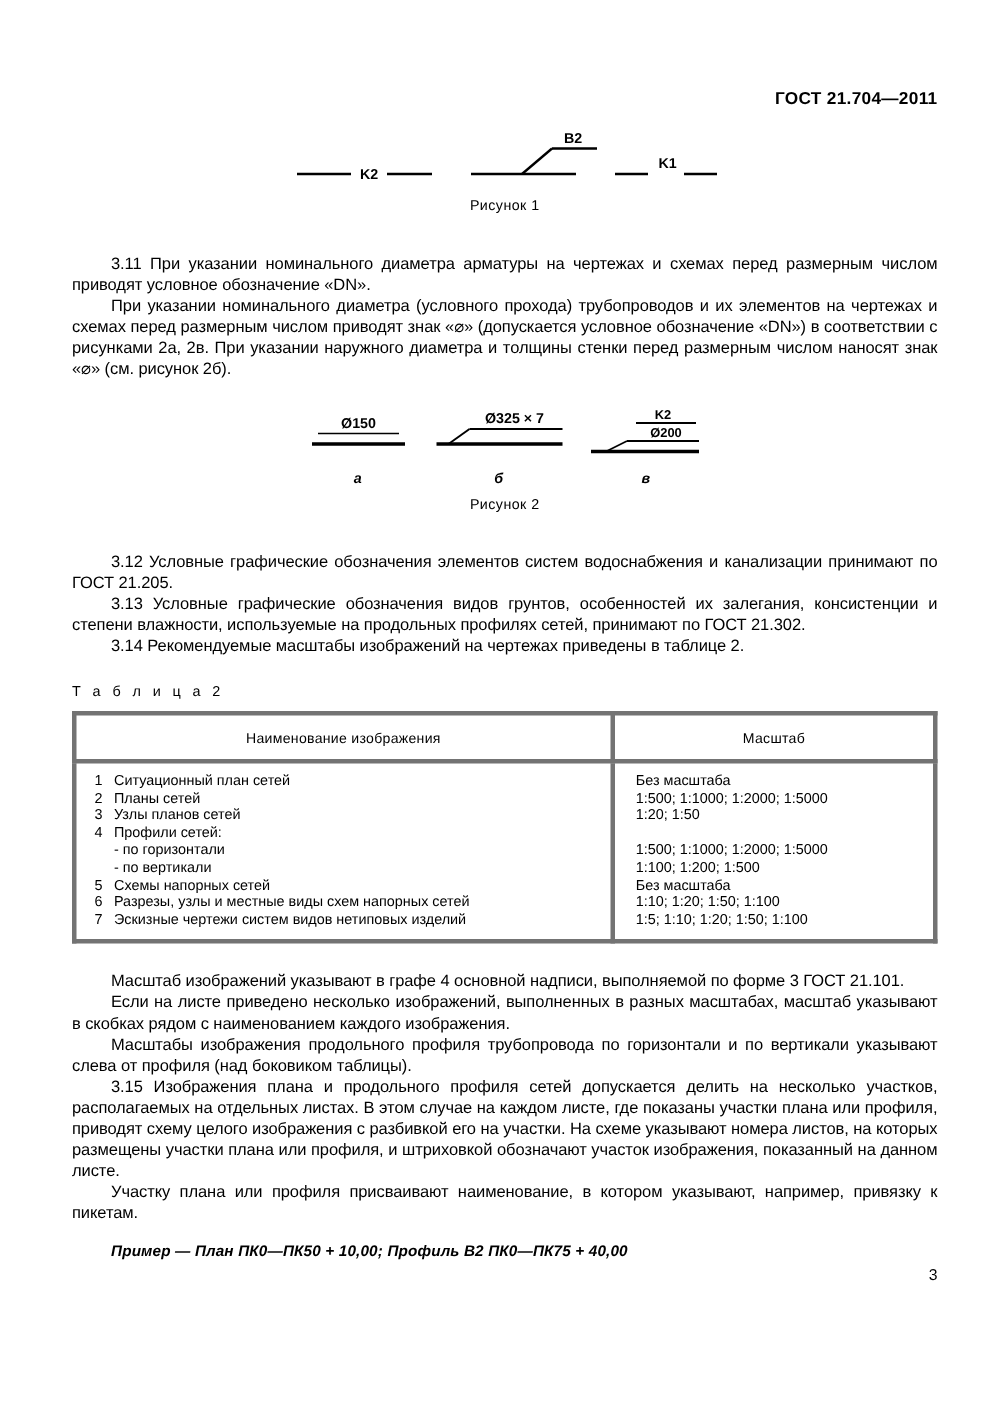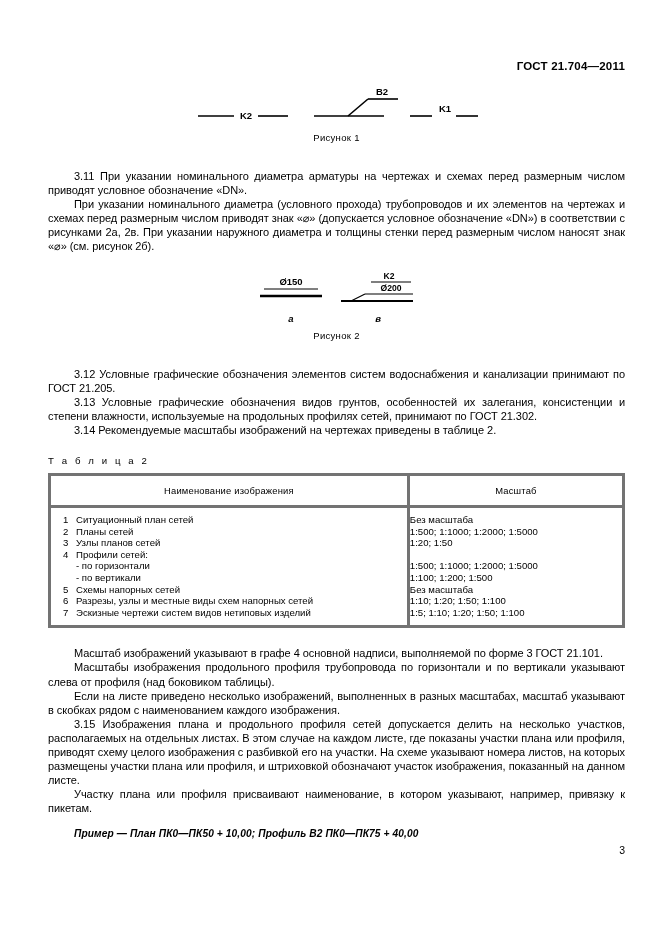--- a/index.html
+++ b/index.html
@@ -104,21 +104,21 @@
     text-align: center;
     letter-spacing: 0.2px;
   }
   table.t2 td {
     font-size: 9.6px;
     vertical-align: top;
     padding: 6px 0 7px 0;
     margin-left: 28px;
   }
   table.t2 td.c1 { padding-left: 12px; }
-  table.t2 td.c2 { padding-left: 0; }
+  table.t2 td.c2 { padding-left: 14px; }
   .rowline {
     display: block;
     height: 11.6px;
     line-height: 11.6px;
     white-space: pre;
   }
   .rowline.blank { color: transparent; }
   .num { display: inline-block; width: 13px; }
   .sub { display: inline-block; width: 13px; }
   
@@ -179,20 +179,29 @@
 
         <div class="unit">
           <svg width="70" height="34" viewBox="0 0 70 34">
             <text x="35" y="13" font-family="Liberation Sans, sans-serif" font-size="9.5" font-weight="bold" text-anchor="middle">Ø150</text>
             <line x1="8" y1="17" x2="62" y2="17" stroke="#000" stroke-width="1"></line>
             <line x1="4" y1="24" x2="66" y2="24" stroke="#000" stroke-width="2.4"></line>
           </svg>
           <div class="sublabel">а</div>
         </div>
 
+        <div class="unit">
+          <svg width="92" height="34" viewBox="0 0 92 34">
+            <text x="56" y="10" font-family="Liberation Sans, sans-serif" font-size="9.5" font-weight="bold" text-anchor="middle">Ø325 × 7</text>
+            <line x1="26" y1="14" x2="88" y2="14" stroke="#000" stroke-width="1.3"></line>
+            <line x1="26" y1="14" x2="12" y2="24" stroke="#000" stroke-width="1.3"></line>
+            <line x1="4" y1="24" x2="88" y2="24" stroke="#000" stroke-width="2.4"></line>
+          </svg>
+          <div class="sublabel">б</div>
+        </div>
 
         <div class="unit">
           <svg width="78" height="34" viewBox="0 0 78 34">
             <text x="50" y="7" font-family="Liberation Sans, sans-serif" font-size="8.6" font-weight="bold" text-anchor="middle">K2</text>
             <line x1="32" y1="10" x2="72" y2="10" stroke="#000" stroke-width="1.2"></line>
             <text x="52" y="19" font-family="Liberation Sans, sans-serif" font-size="8.6" font-weight="bold" text-anchor="middle">Ø200</text>
             <line x1="26" y1="22" x2="74" y2="22" stroke="#000" stroke-width="1.2"></line>
             <line x1="26" y1="22" x2="12" y2="29" stroke="#000" stroke-width="1.2"></line>
             <line x1="2" y1="29" x2="74" y2="29" stroke="#000" stroke-width="2.2"></line>
           </svg>
@@ -244,22 +253,22 @@
             <span class="rowline">1:10; 1:20; 1:50; 1:100</span>
             <span class="rowline">1:5; 1:10; 1:20; 1:50; 1:100</span>
           </td>
         </tr>
       </tbody>
     </table>
 
     <div class="gap-md"></div>
 
     <p class="body just-spread">Масштаб изображений указывают в графе 4 основной надписи, выполняемой по форме 3 ГОСТ 21.101.</p>
+    <p class="body just-spread">Если на листе приведено несколько изображений, выполненных в разных масштабах, масштаб указывают в скобках рядом с наименованием каждого изображения.</p>
     <p class="body just-spread">Масштабы изображения продольного профиля трубопровода по горизонтали и по вертикали указывают слева от профиля (над боковиком таблицы).</p>
-    <p class="body just-spread">Если на листе приведено несколько изображений, выполненных в разных масштабах, масштаб указывают в скобках рядом с наименованием каждого изображения.</p>
     <p class="body just-spread">3.15  Изображения плана и продольного профиля сетей допускается делить на несколько участков, располагаемых на отдельных листах. В этом случае на каждом листе, где показаны участки плана или профиля, приводят схему целого изображения с разбивкой его на участки. На схеме указывают номера листов, на которых размещены участки плана или профиля, и штриховкой обозначают участок изображения, показанный на данном листе.</p>
     <p class="body just-spread">Участку плана или профиля присваивают наименование, в котором указывают, например, привязку к пикетам.</p>
 
     <div class="gap-sm"></div>
 
     <p class="example">Пример — План ПК0—ПК50 + 10,00; Профиль В2 ПК0—ПК75 + 40,00</p>
 
   </div>
 
   <div class="pageno">3</div>

